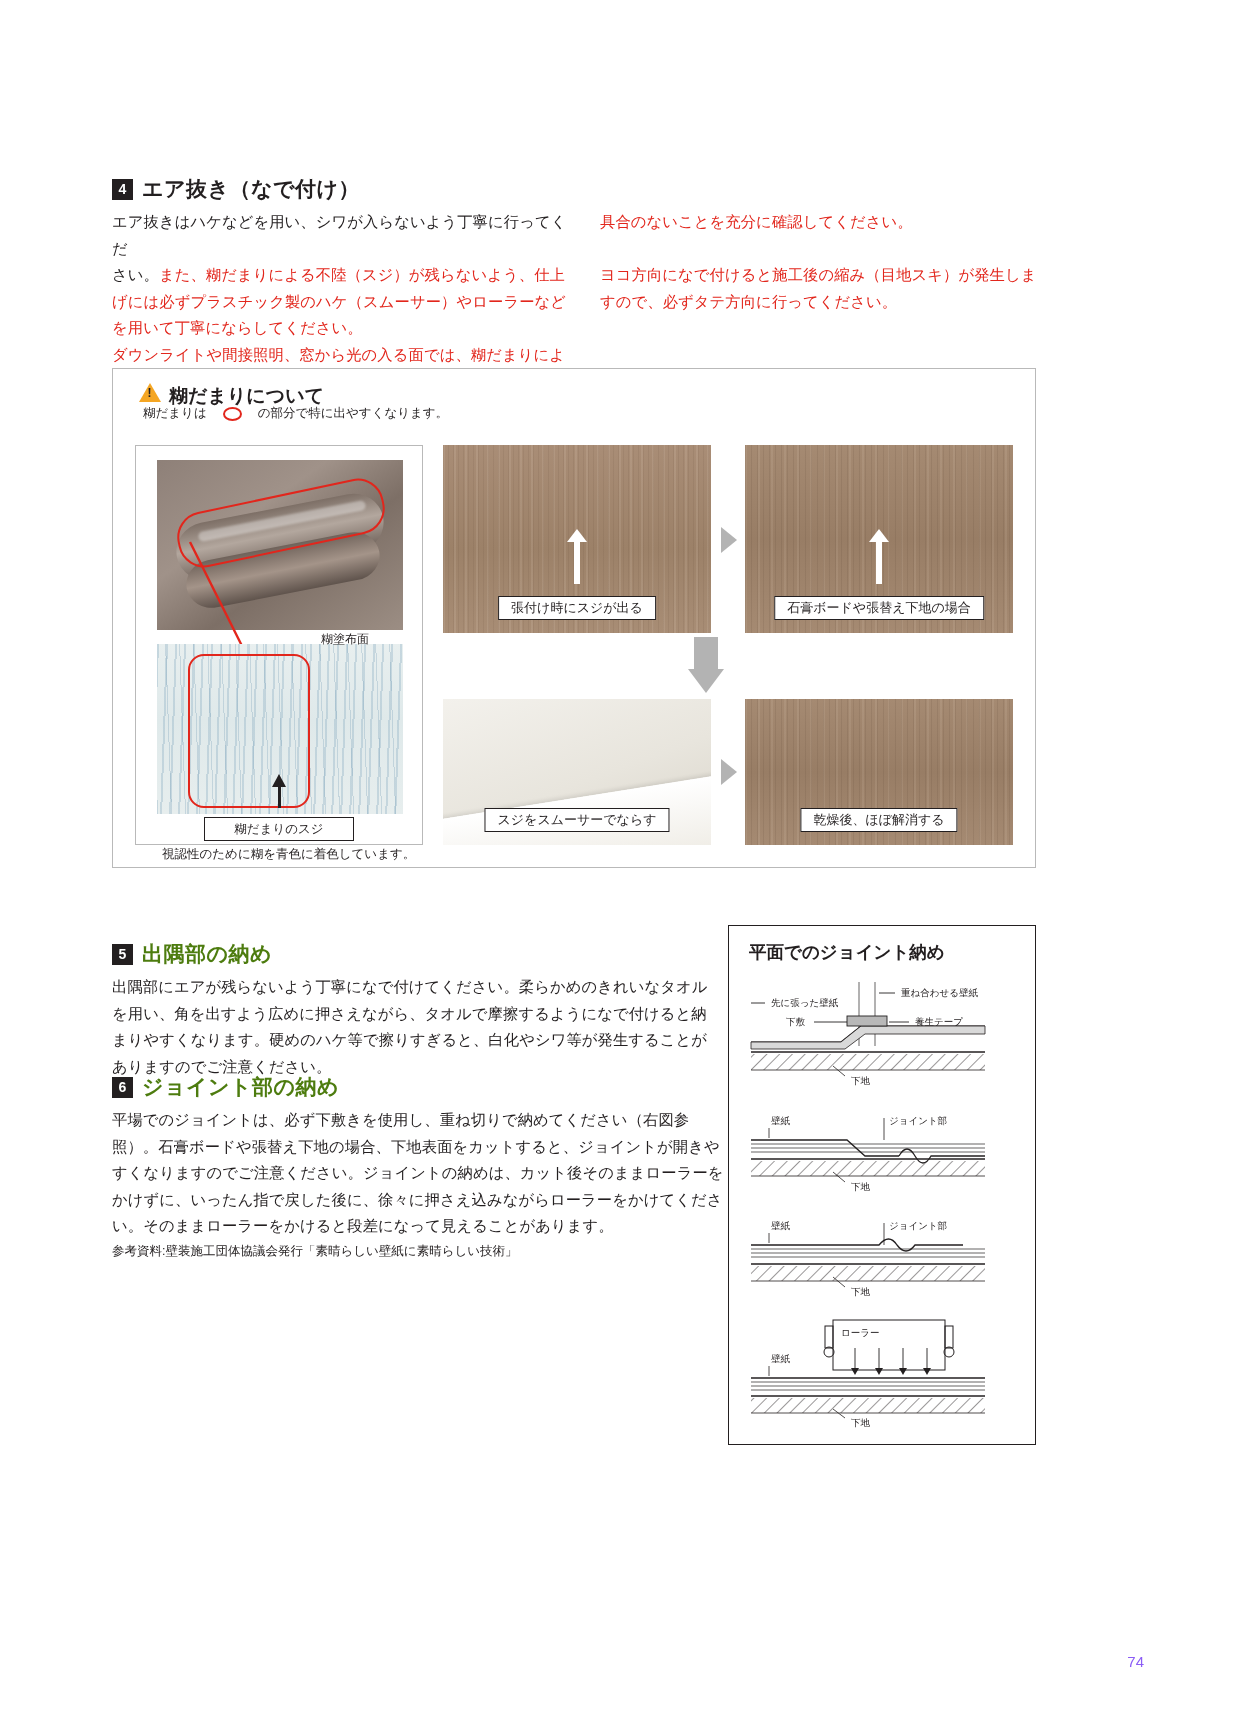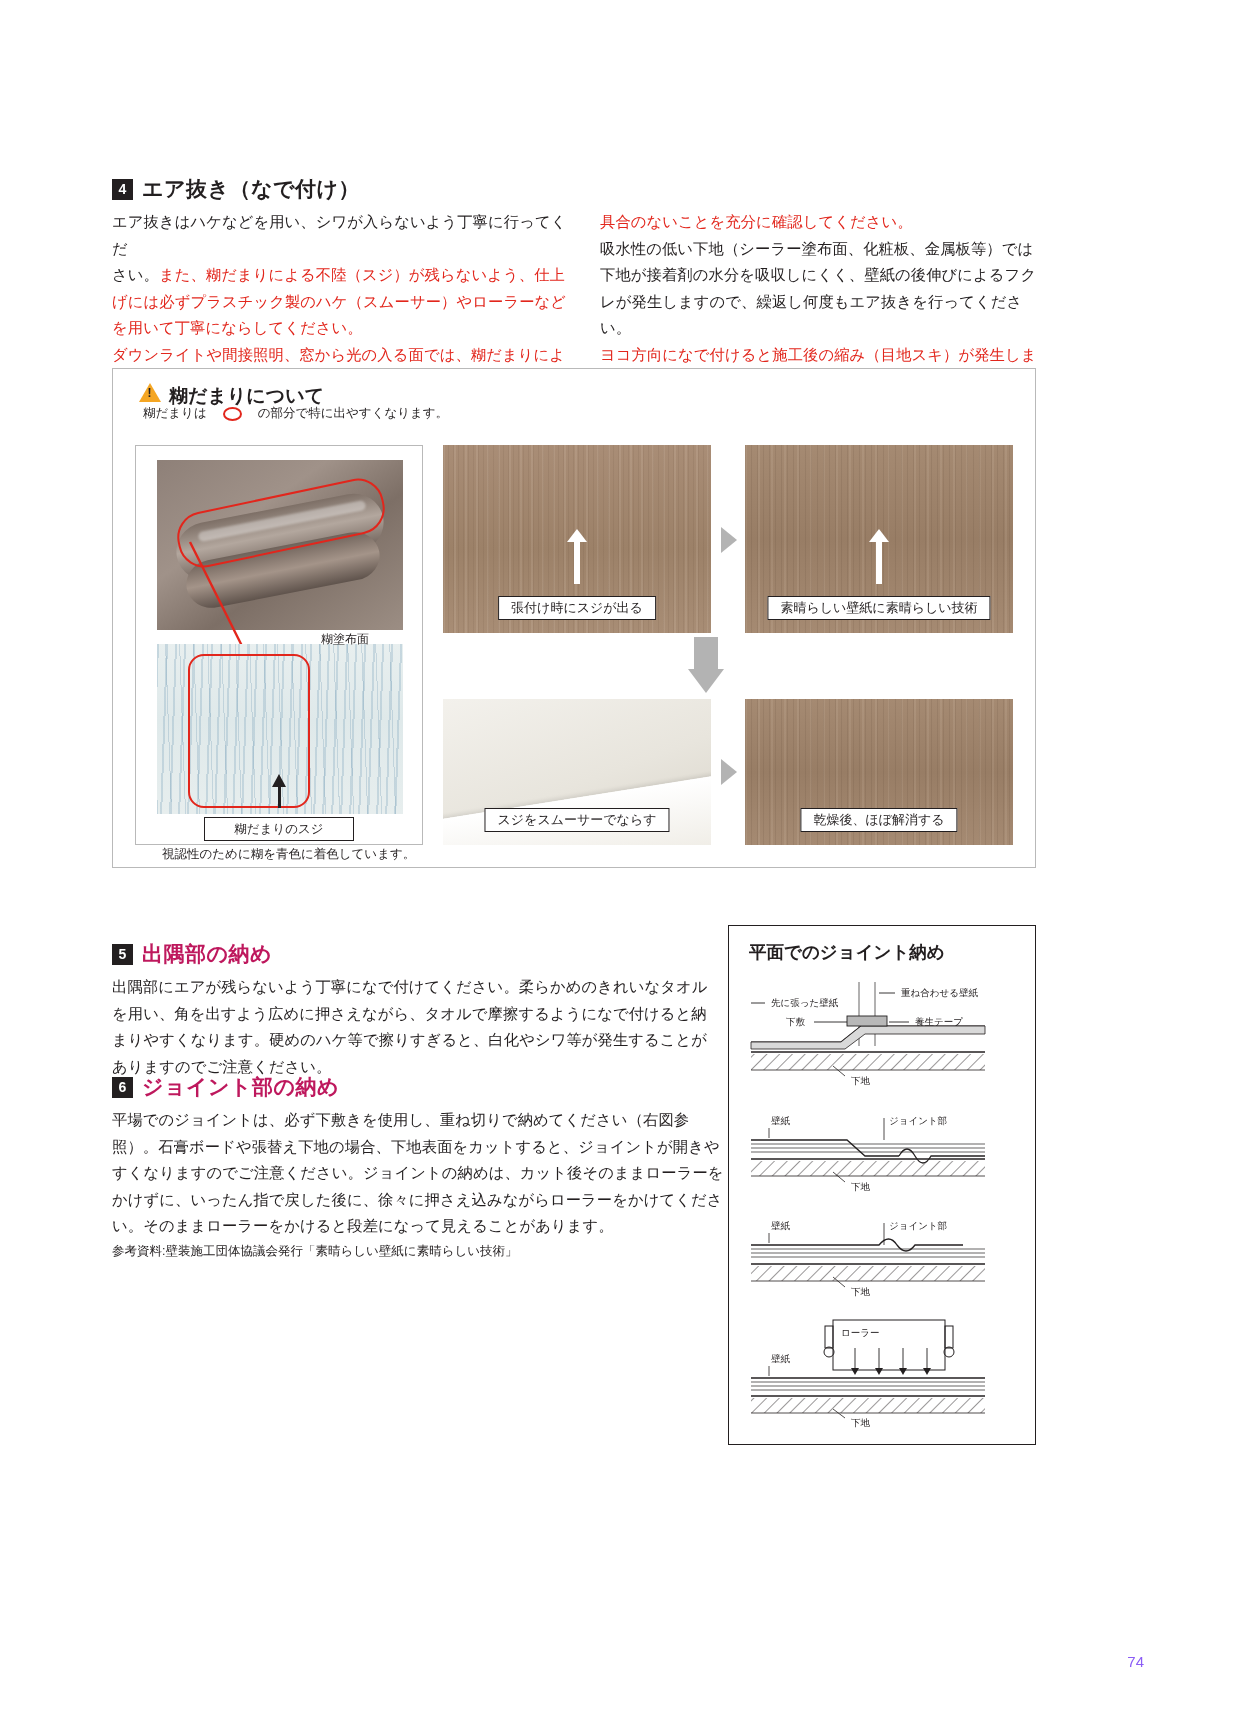--- a/index.html
+++ b/index.html
@@ -36,21 +36,21 @@
     text-align: center;
     font-weight: bold;
     flex: 0 0 auto;
   }
   .sec-title {
     font-size: 21px;
     font-weight: bold;
     letter-spacing: 0.5px;
   }
   .title-black { color: #231f20; }
-  .title-brown { color: #be185d; font-family: Liberation Serif, serif; }
+  .title-brown { color: #4d7c0f; font-family: Liberation Serif, serif; }
 
   .body-text {
     font-size: 15.3px;
     line-height: 26.5px;
     letter-spacing: 0.1px;
     font-family: Liberation Mono, monospace;
   }
   .red { color: #e2261c; }
 
   
@@ -397,21 +397,21 @@
   </div>
 
   <div id="sec4-col-left" class="body-text">
     <span>エア抜きはハケなどを用い、シワが入らないよう丁寧に行ってくだ</span><br>
     <span>さい。</span><span class="red">また、糊だまりによる不陸（スジ）が残らないよう、仕上げには必ずプラスチック製のハケ（スムーサー）やローラーなどを用いて丁寧にならしてください。</span><br>
     <span class="red">ダウンライトや間接照明、窓から光の入る面では、糊だまりによる不陸が特に見えやすくなります。施工の際、照明などを当てて不</span>
   </div>
 
   <div id="sec4-col-right" class="body-text">
     <span class="red">具合のないことを充分に確認してください。</span><br>
-    <span>吸水性の低い下地（シーラー塗布面、化粧板、金属板等）では下地が接着剤の水分を吸収しにくく、壁紙の後伸びによるフクレが発生しますので、繰返し何度もエア抜きを行ってください。</span><br>
+    <br>
     <span class="red">ヨコ方向になで付けると施工後の縮み（目地スキ）が発生しますので、必ずタテ方向に行ってください。</span>
   </div>
 
   <div id="glue-panel">
 
     <div id="glue-panel-head">
       <span class="warn-tri"></span>
       <span id="glue-panel-title">糊だまりについて</span>
     </div>
 
@@ -453,21 +453,21 @@
       <div class="cap">張付け時にスジが出る</div>
     </div>
 
     <div class="gray-arrow-right" style="left:608px; top:158px;"></div>
 
     <div class="ph wood2" style="left:632px; top:76px; width:268px; height:188px;">
       <div class="wood-arrow-up" style="top:84px; width:20px; height:58px;">
         <span class="head"></span>
           <span class="stem"></span>
       </div>
-      <div class="cap">素晴らしい壁紙に素晴らしい技術</div>
+      <div class="cap">石膏ボードや張替え下地の場合</div>
     </div>
 
     <div id="gray-arrow-down">
       <span class="stem"></span>
         <span class="head"></span>
     </div>
 
     <div class="ph whiteboard" style="left:330px; top:330px; width:268px; height:146px;">
       <div class="fold"></div>
       <div class="cap">スジをスムーサーでならす</div>

